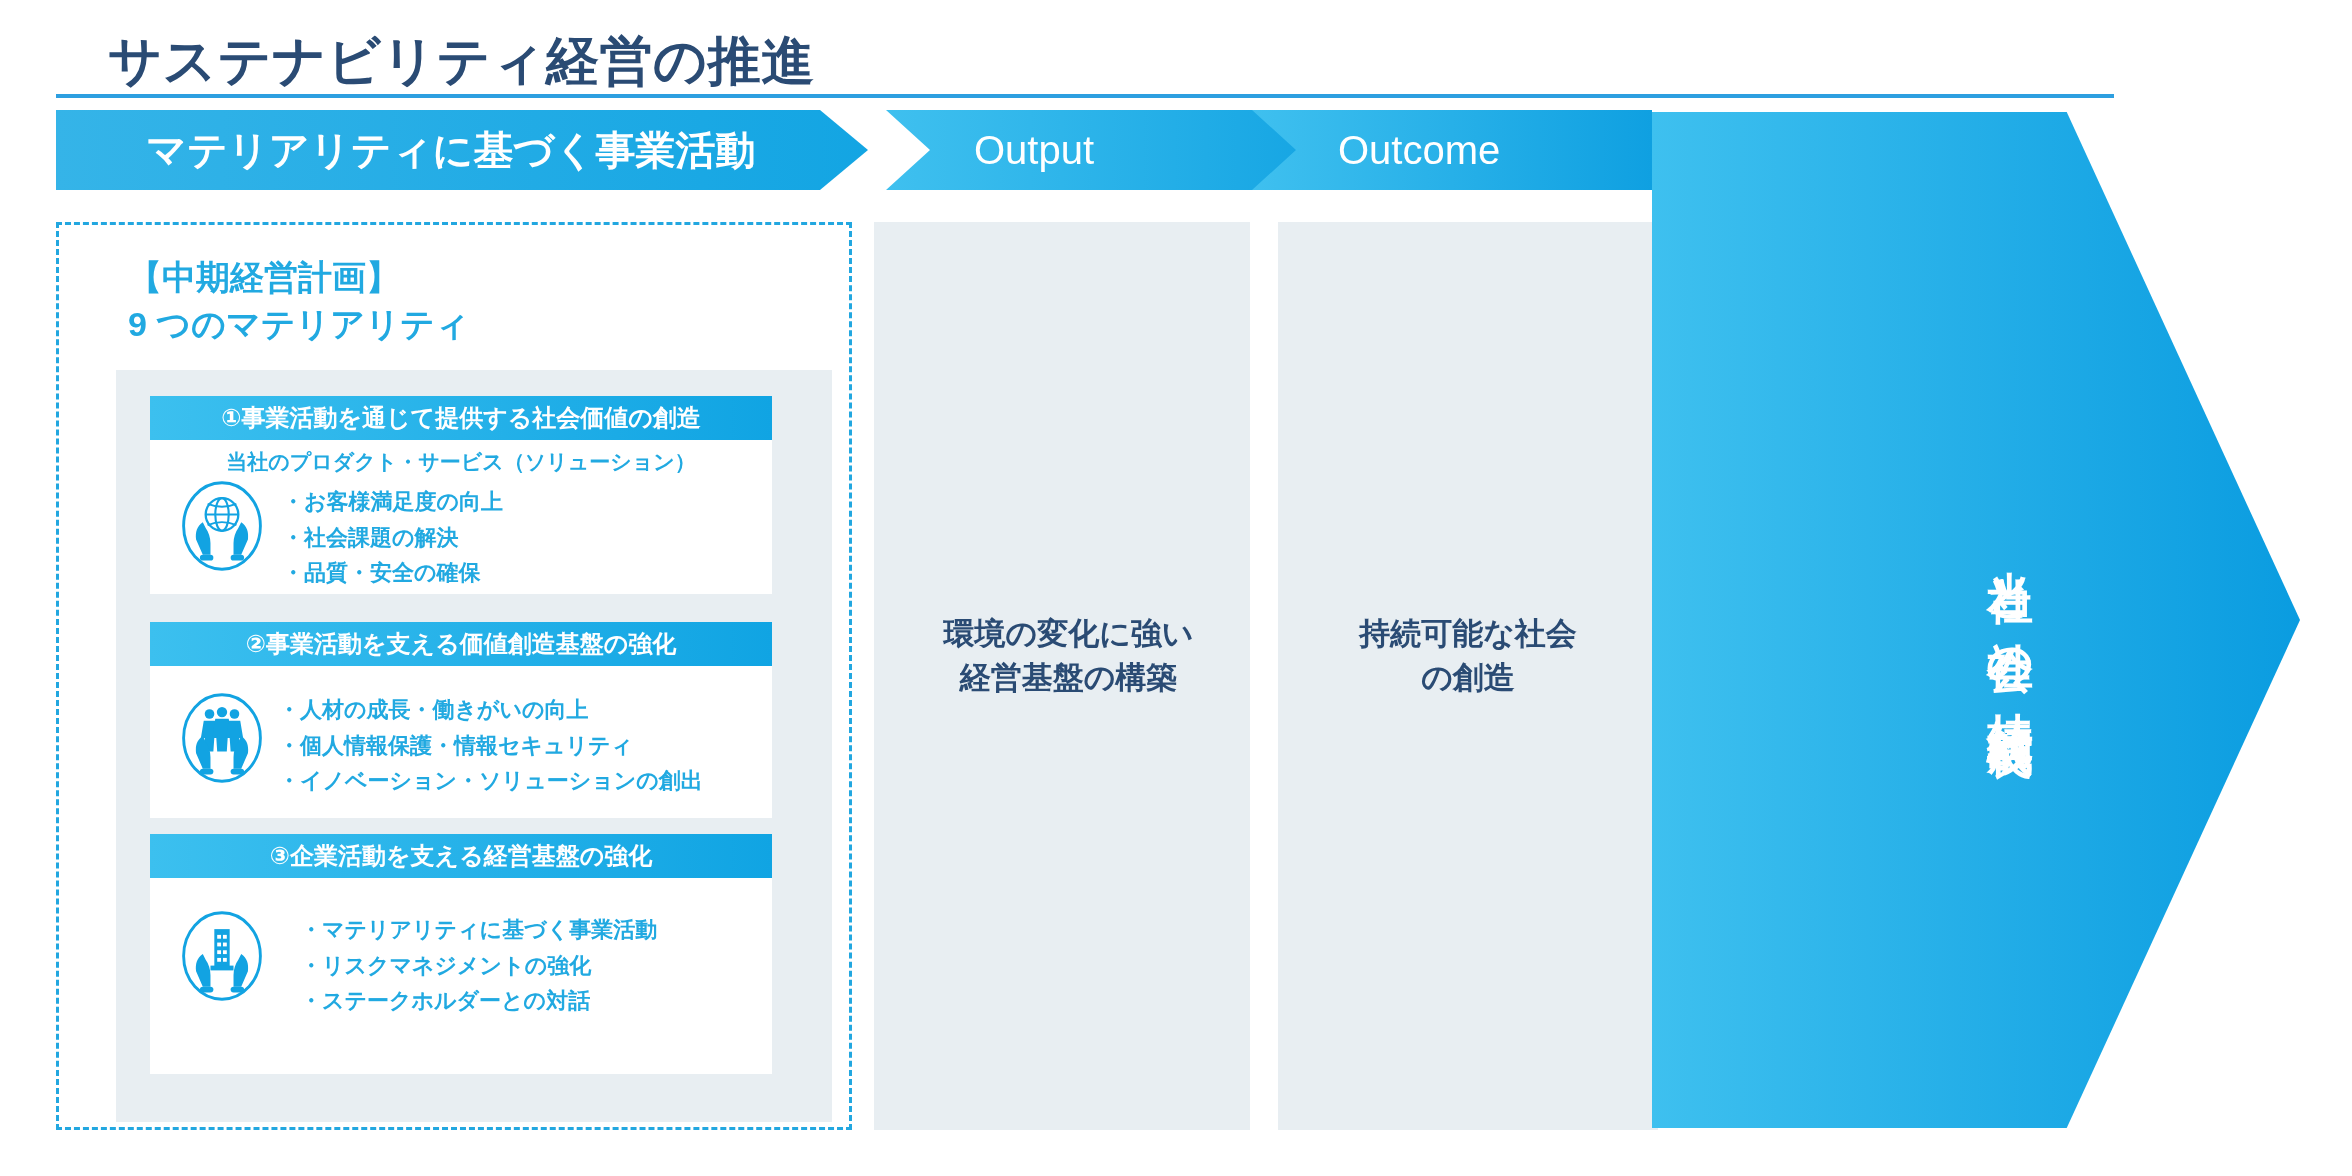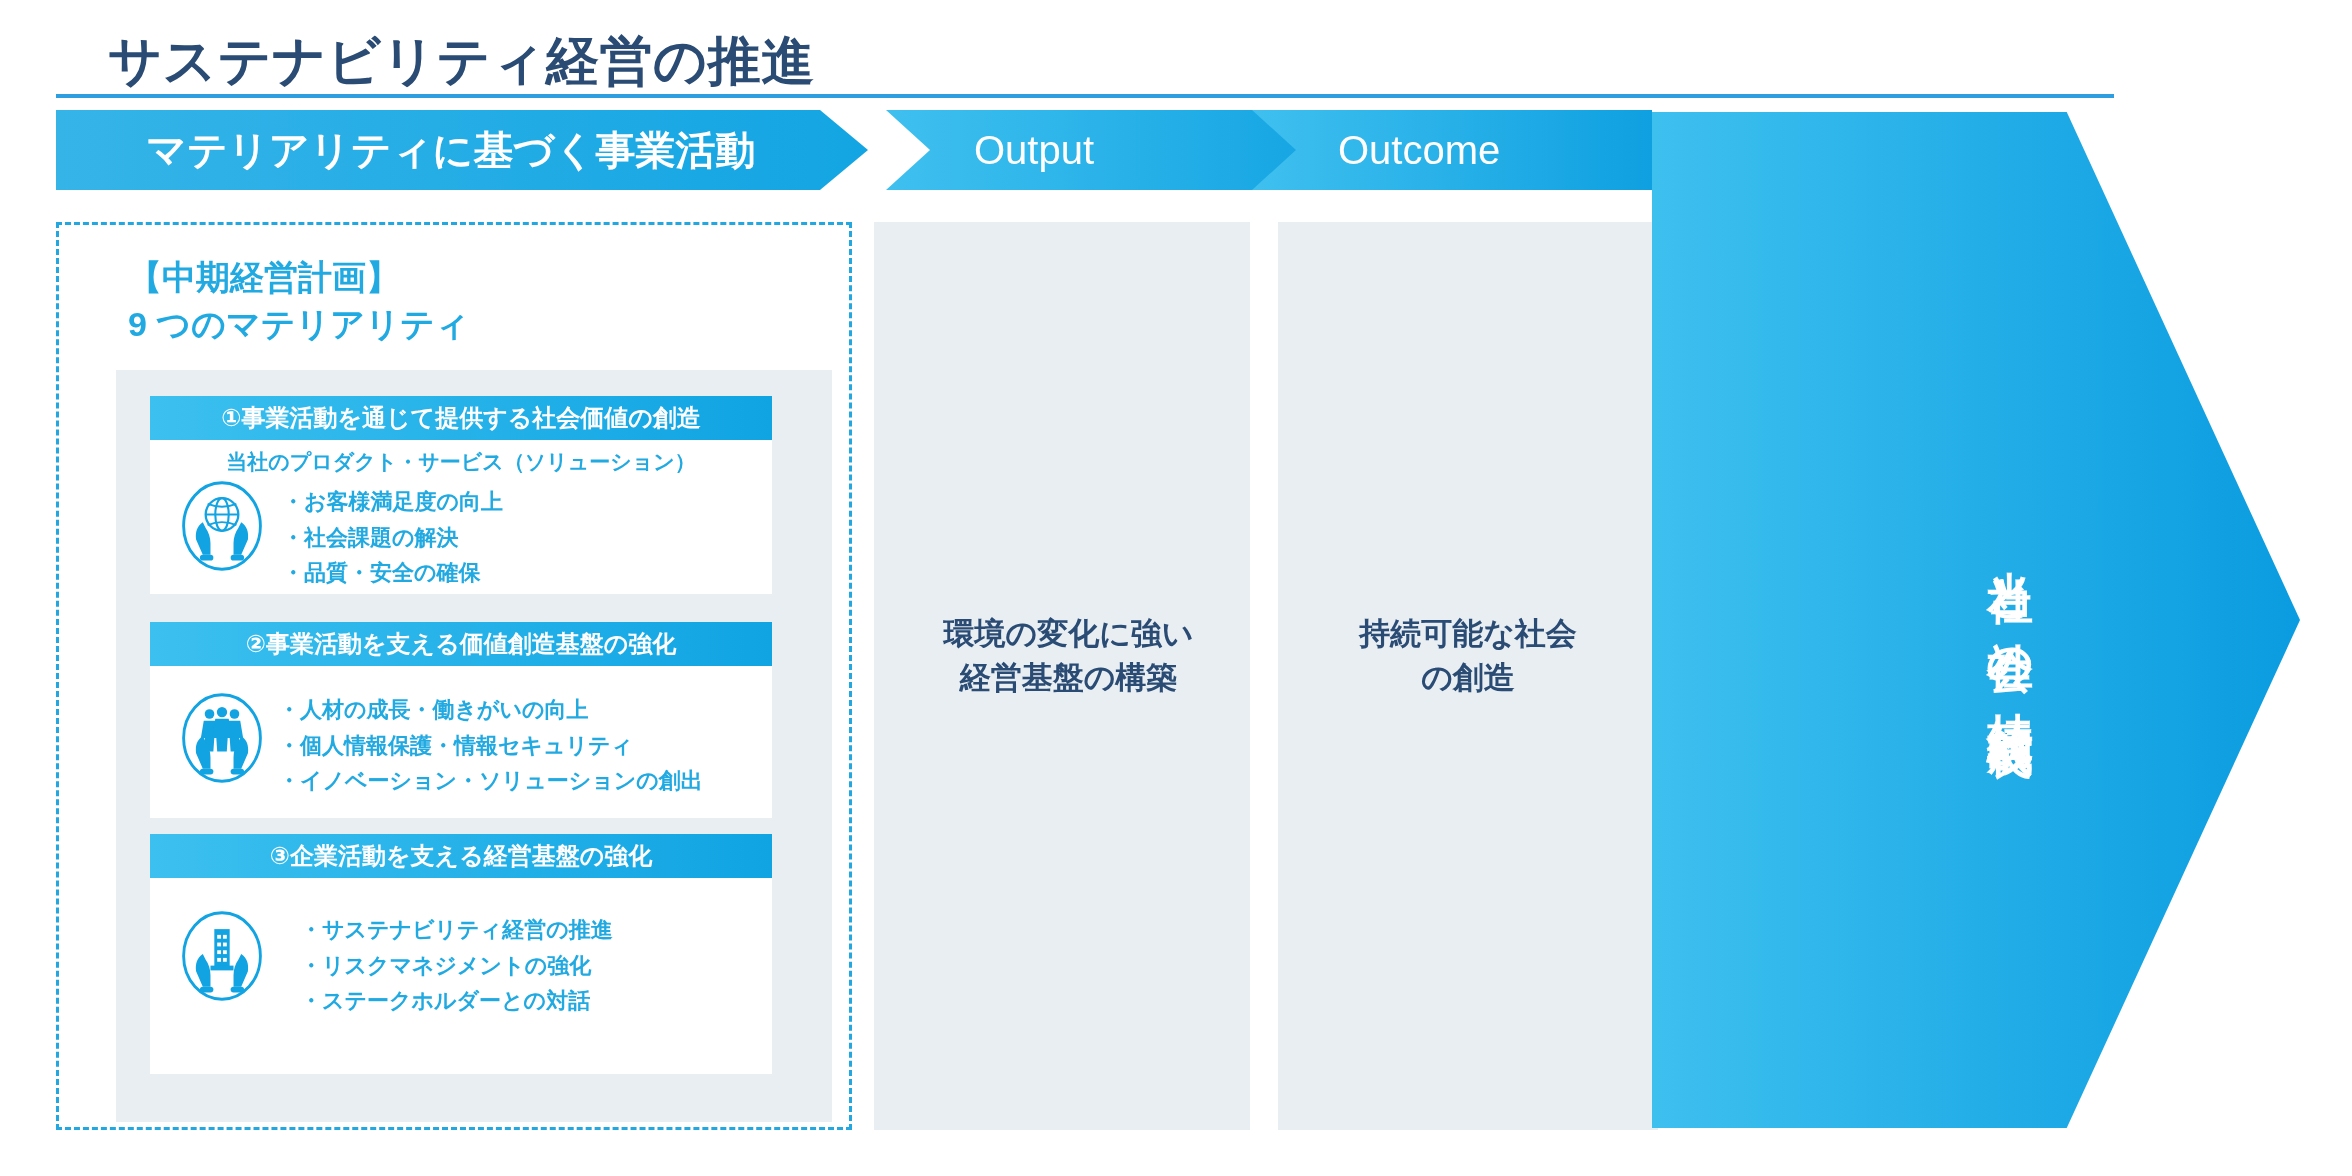--- a/index.html
+++ b/index.html
@@ -337,21 +337,21 @@
               <rect x="45" y="52" width="4" height="4"></rect>
                 <rect x="51" y="52" width="4" height="4"></rect>
             </g>
             <path d="M30 48 C24 52 22 58 23 66 L30 82 L38 82 L38 70 C38 64 36 58 33 54 Z" fill="#12a3e2"></path>
             <path d="M70 48 C76 52 78 58 77 66 L70 82 L62 82 L62 70 C62 64 64 58 67 54 Z" fill="#12a3e2"></path>
             <rect x="27" y="82" width="14" height="6" rx="3" fill="#12a3e2"></rect>
             <rect x="59" y="82" width="14" height="6" rx="3" fill="#12a3e2"></rect>
           </svg>
         </div>
         <ul class="bullets">
-          <li>・サステナビリティ経営の推進</li>
+          <li>・マテリアリティに基づく事業活動</li>
           <li>・リスクマネジメントの強化</li>
           <li>・ステークホルダーとの対話</li>
         </ul>
       </div>
     </div>
 
   </div>
 
   <div class="panel panel-output">
     <div class="panel-text">環境の変化に強い

